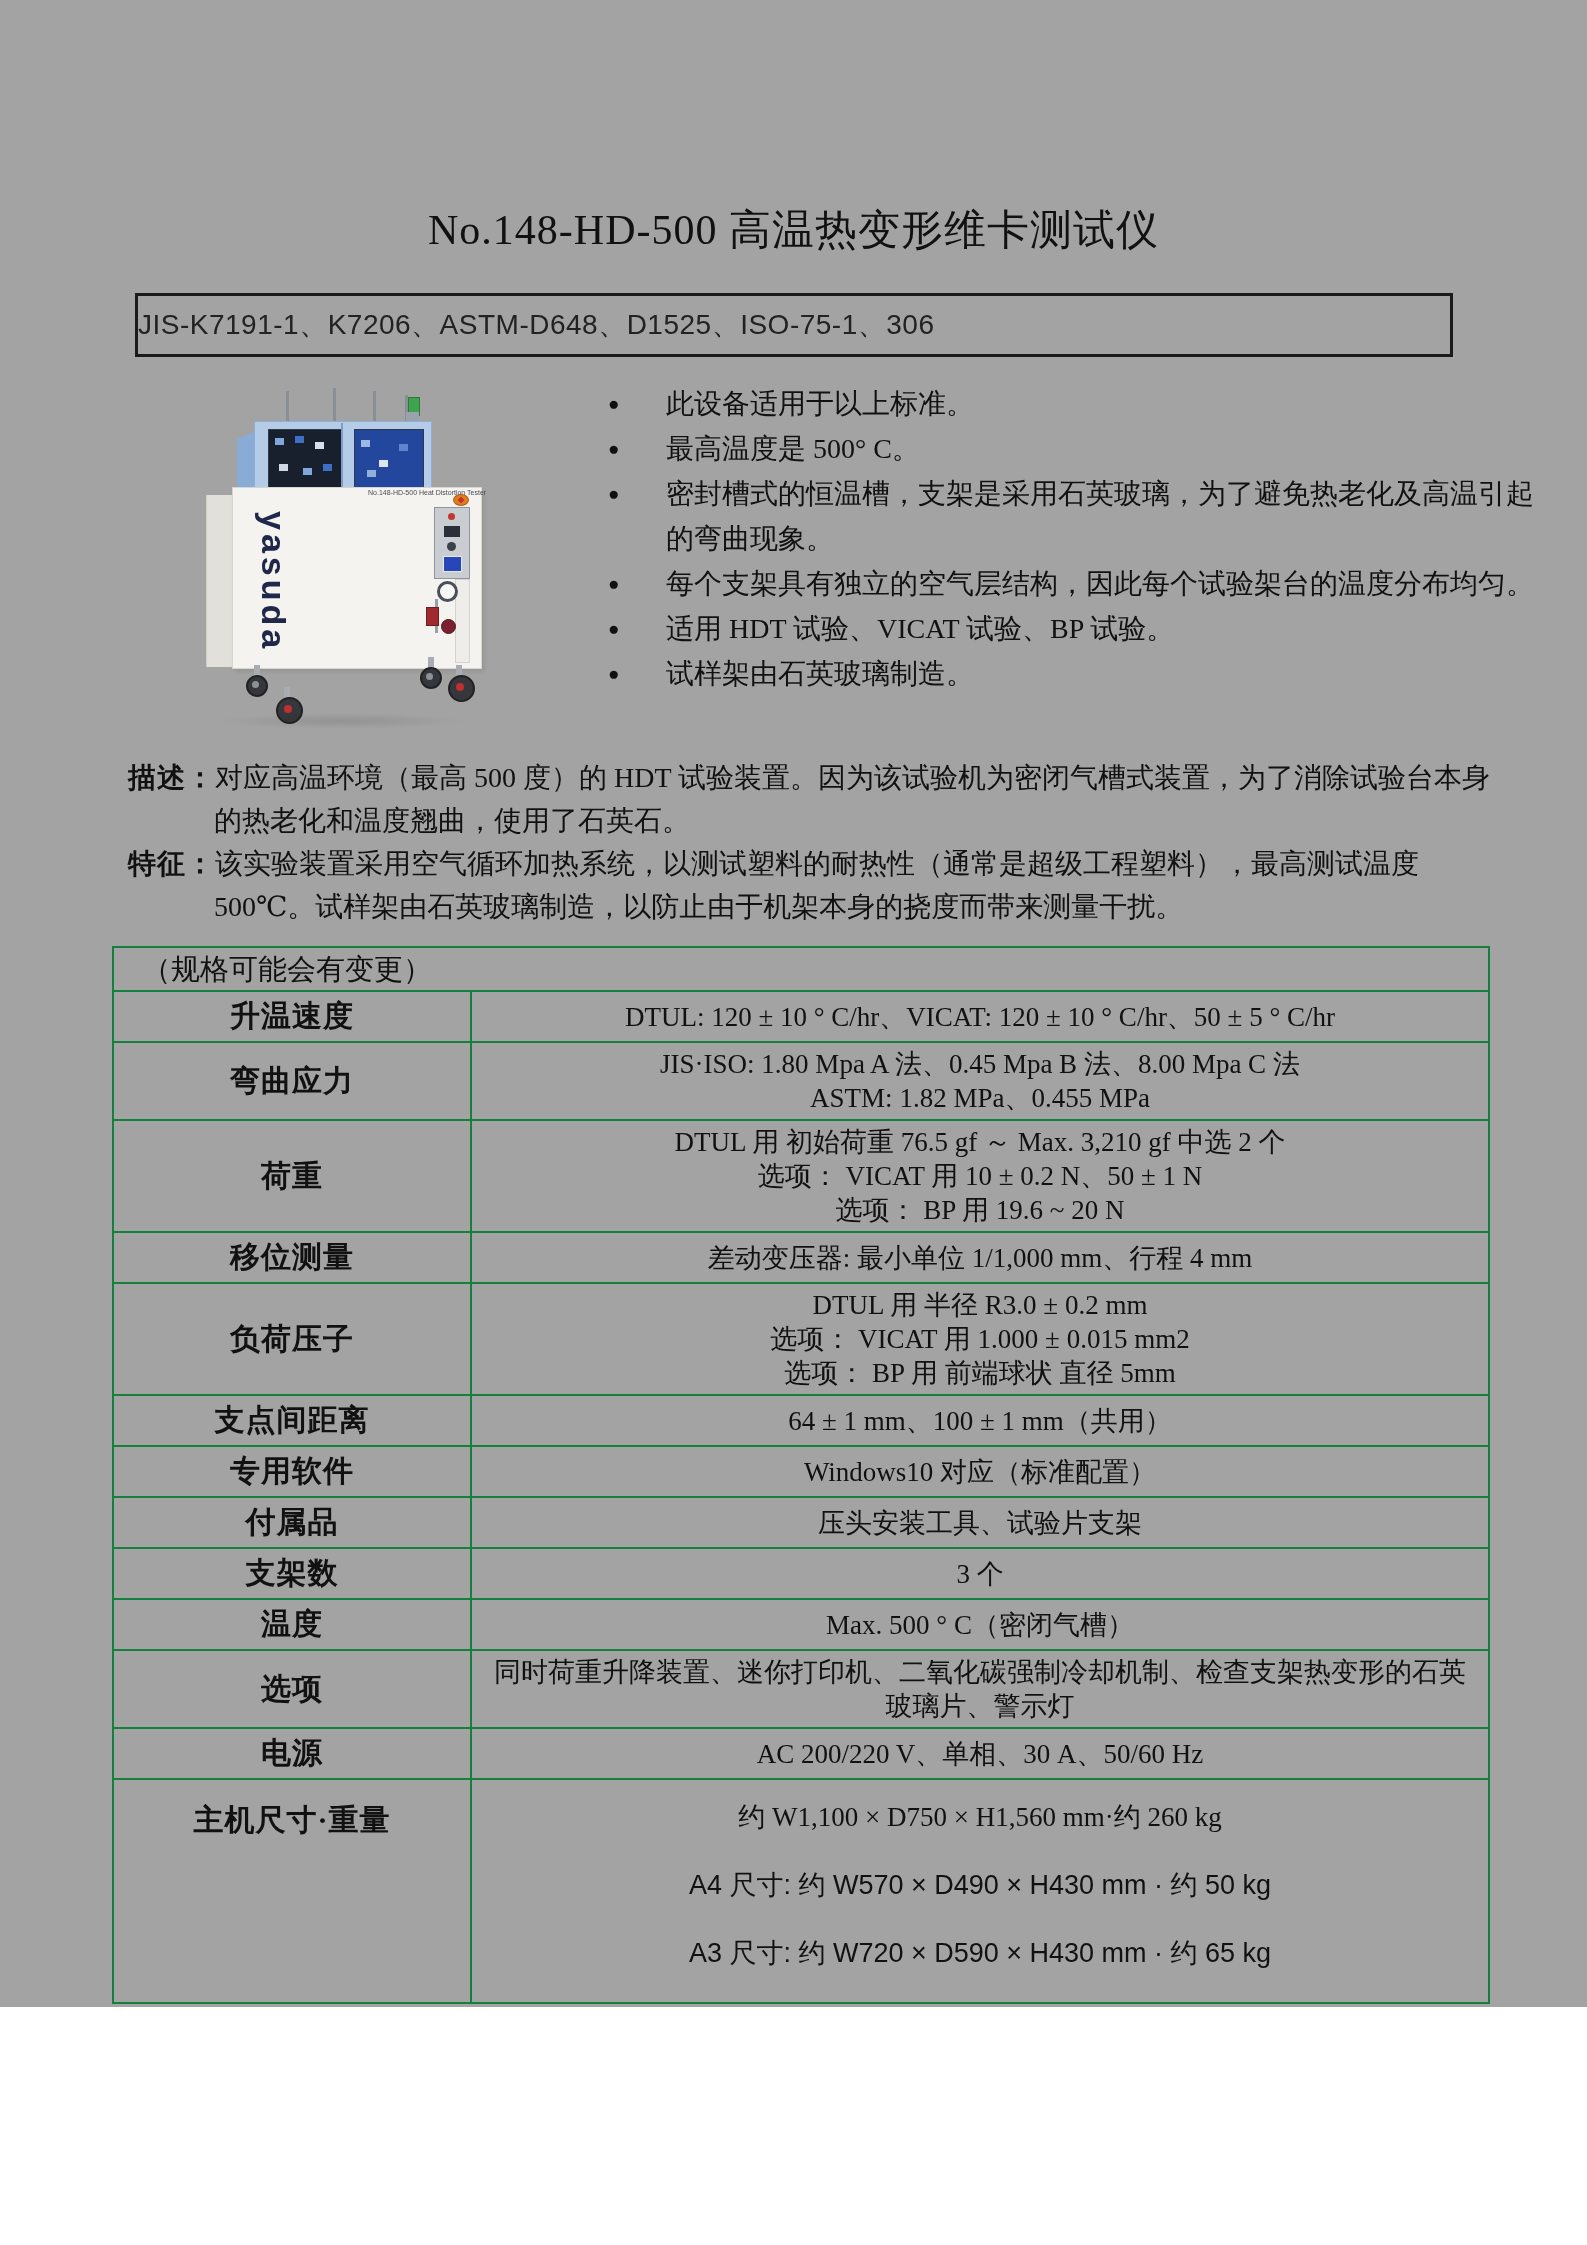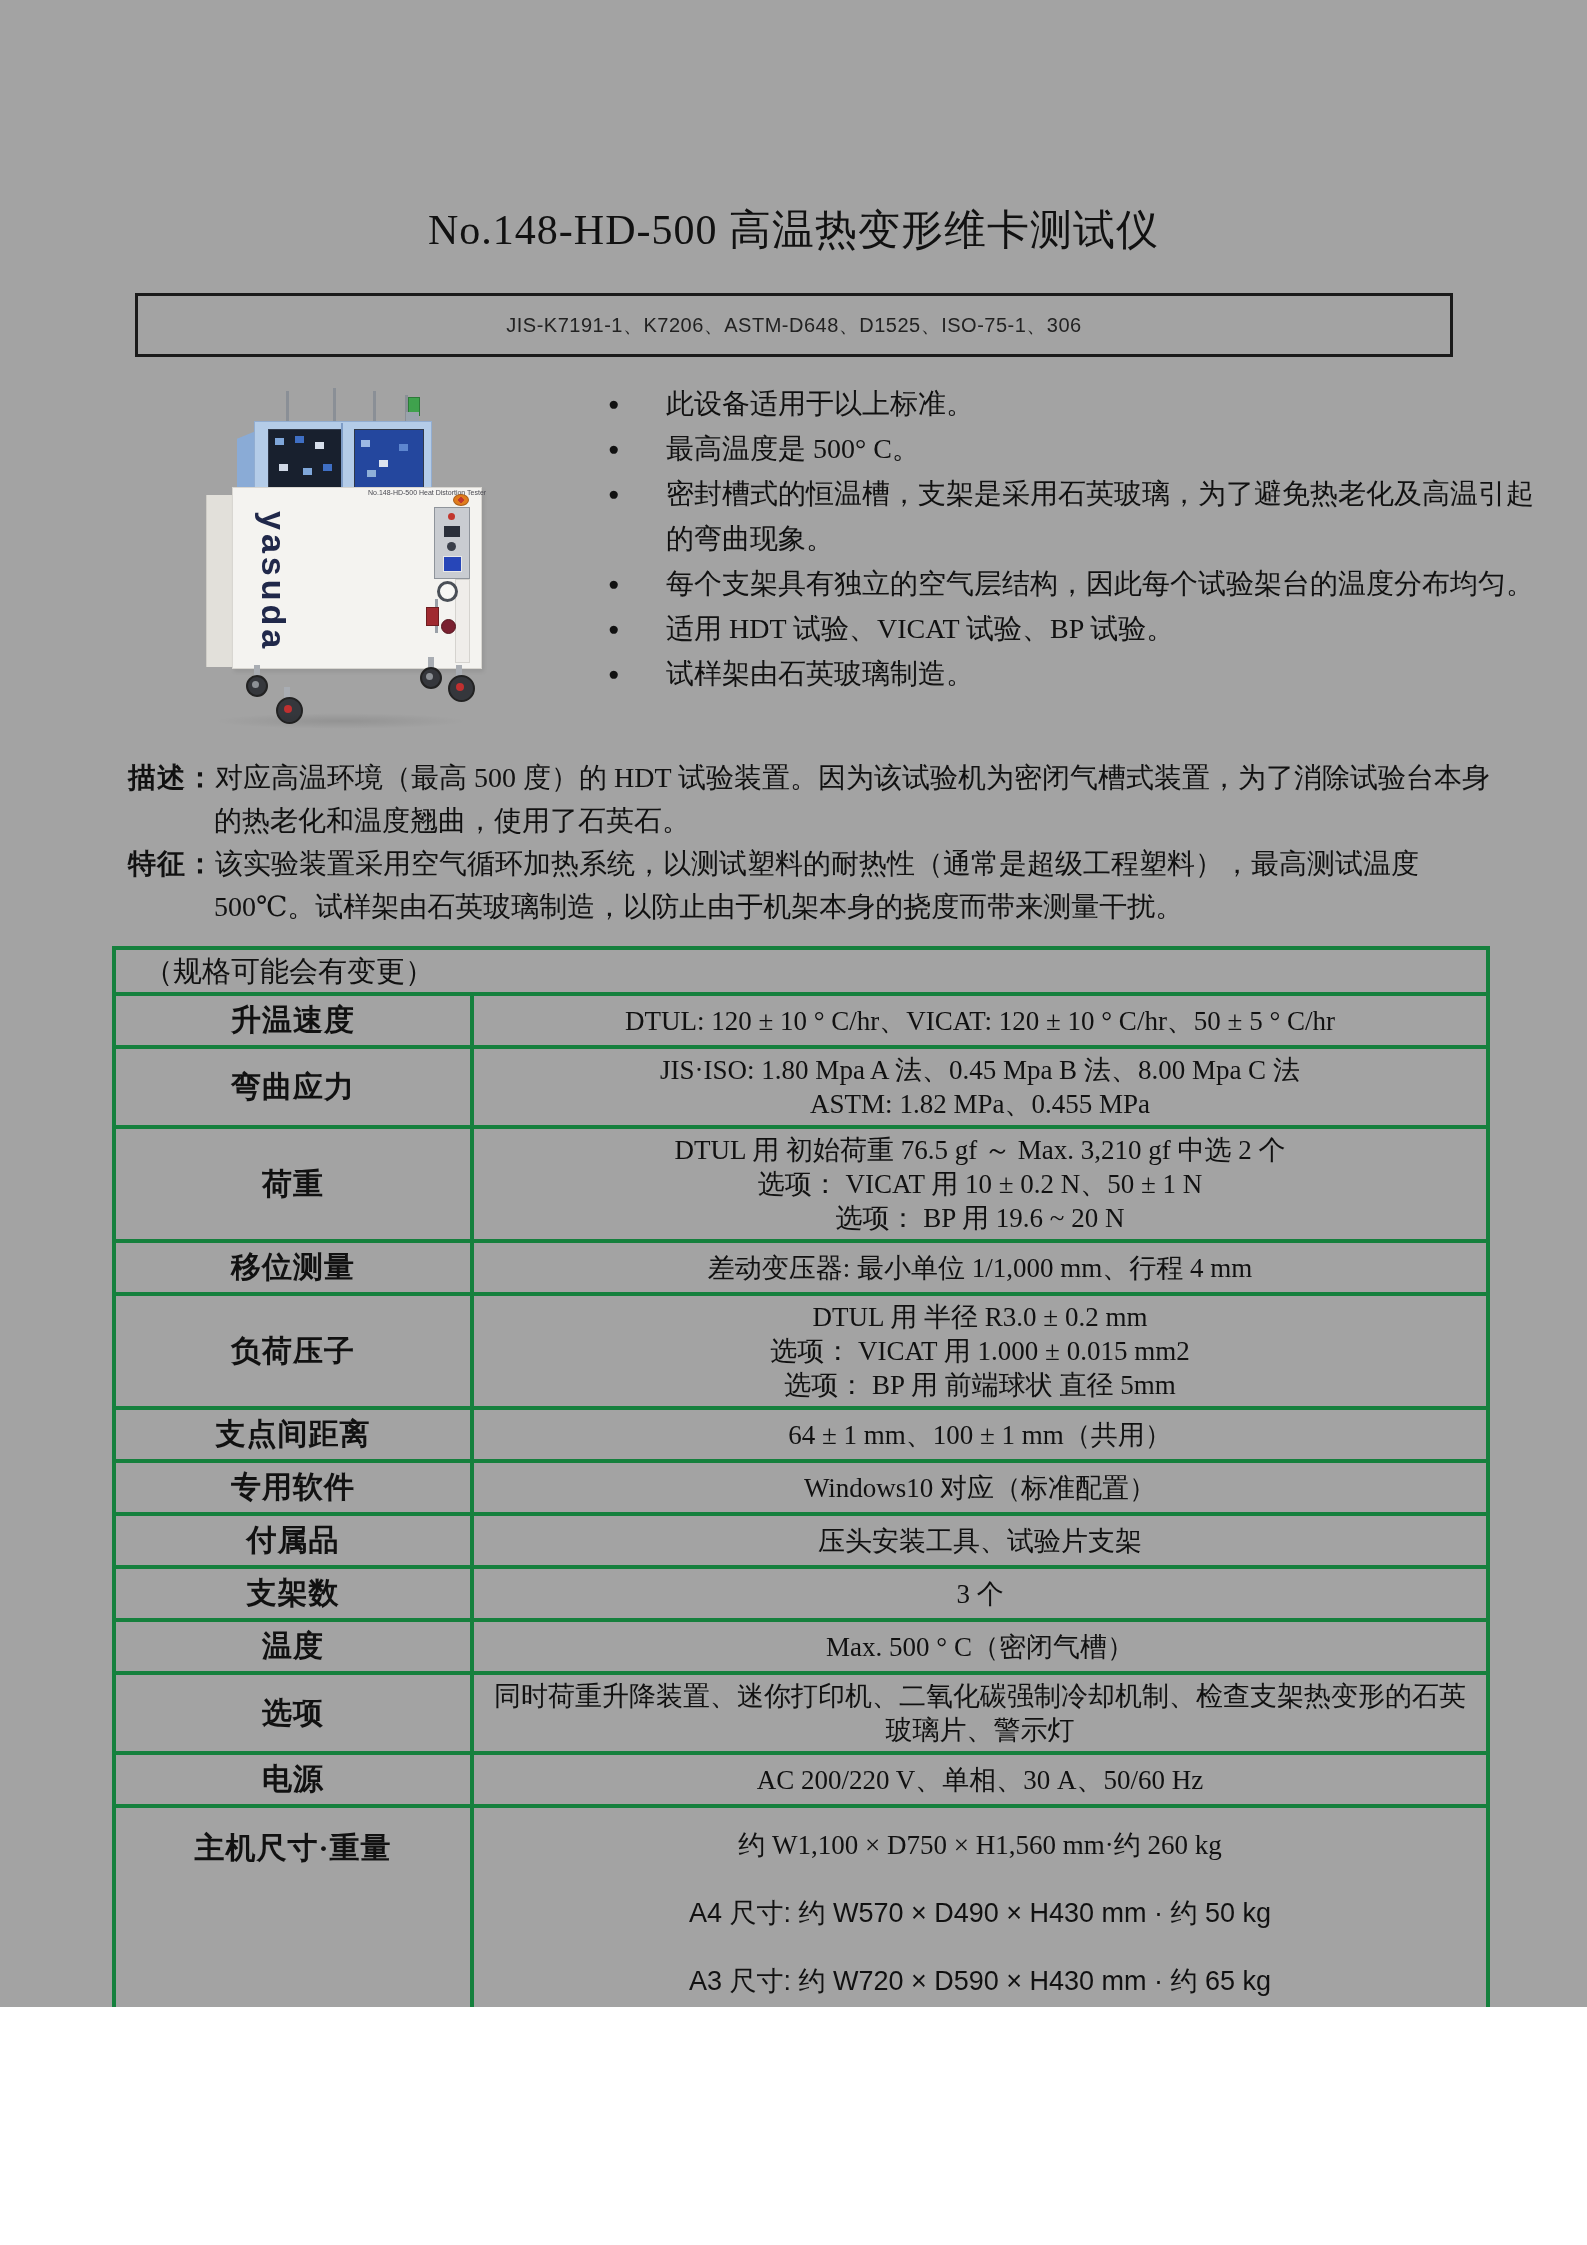--- a/index.html
+++ b/index.html
@@ -13,23 +13,23 @@
   }
   
   .doc-title{
     position:absolute;top:202px;left:0;width:100%;
     text-align:center;font-size:42px;font-weight:500;letter-spacing:1px;
   }
   
   .standards-box{
     position:absolute;left:135px;top:293px;width:1312px;height:58px;
     border:3px solid #1a1a1a;
-    display:flex;align-items:center;justify-content:center;
+    display:flex;align-items:center;justify-content:flex-start;
     font-family:"Liberation Sans","DejaVu Sans",sans-serif;
-    font-size:20px;color:#222;letter-spacing:0.5px;
+    font-size:28px;color:#222;letter-spacing:0.5px;
   }
   
   .machine{position:absolute;left:158px;top:383px;width:340px;height:360px;}
   .machine div{position:absolute;}
   .m-rod{width:3px;background:#8a8f96;}
   .m-cap-green{left:250px;top:14px;width:10px;height:17px;background:#3fa24d;border:1px solid #2c7a38;}
   .m-cap-gray{left:248px;top:29px;width:13px;height:10px;background:#9aa3ad;}
   .m-top-side{left:79px;top:48px;width:19px;height:64px;background:#8aabd6;transform:skewY(-22deg);transform-origin:right top;}
   .m-top{left:96px;top:38px;width:176px;height:72px;background:#b4cce8;border:1px solid #92add1;}
   .m-win{top:7px;height:57px;background:#18202e;border:1px solid #30394a;}
@@ -78,21 +78,21 @@
   
   .paras{position:absolute;left:128px;top:756px;width:1380px;font-size:28px;line-height:43px;}
   .para{padding-left:86px;text-indent:-86px;}
   .para .plabel{font-weight:bold;letter-spacing:1px;}
   
   table.spec{
     position:absolute;left:112px;top:946px;width:1378px;
     border-collapse:collapse;table-layout:fixed;
     font-size:27px;
   }
-  table.spec th,table.spec td{border:4px solid #15803d;}
+  table.spec th,table.spec td{border:2px solid #15803d;}
   table.spec col.c-label{width:358px;}
   td.t-head{padding:5px 8px 5px 28px;font-size:29px;line-height:32px;text-align:left;}
   th.r-label{font-weight:600;font-size:30px;text-align:center;vertical-align:middle;padding:4px 6px;letter-spacing:1px;border-radius:12px;}
   td.r-value{text-align:center;vertical-align:middle;padding:4px 10px;}
   td.r-value .line{line-height:34px;}
   .sans{font-family:"Liberation Sans","DejaVu Sans",sans-serif;font-size:27px;}
   tr.dims-row th.r-label{vertical-align:top;padding-top:20px;}
   tr.dims-row .line:first-child{margin-top:16px;}
   tr.dims-row .line.gap{margin-top:34px;}
   tr.dims-row .line:last-child{margin-bottom:28px;}

